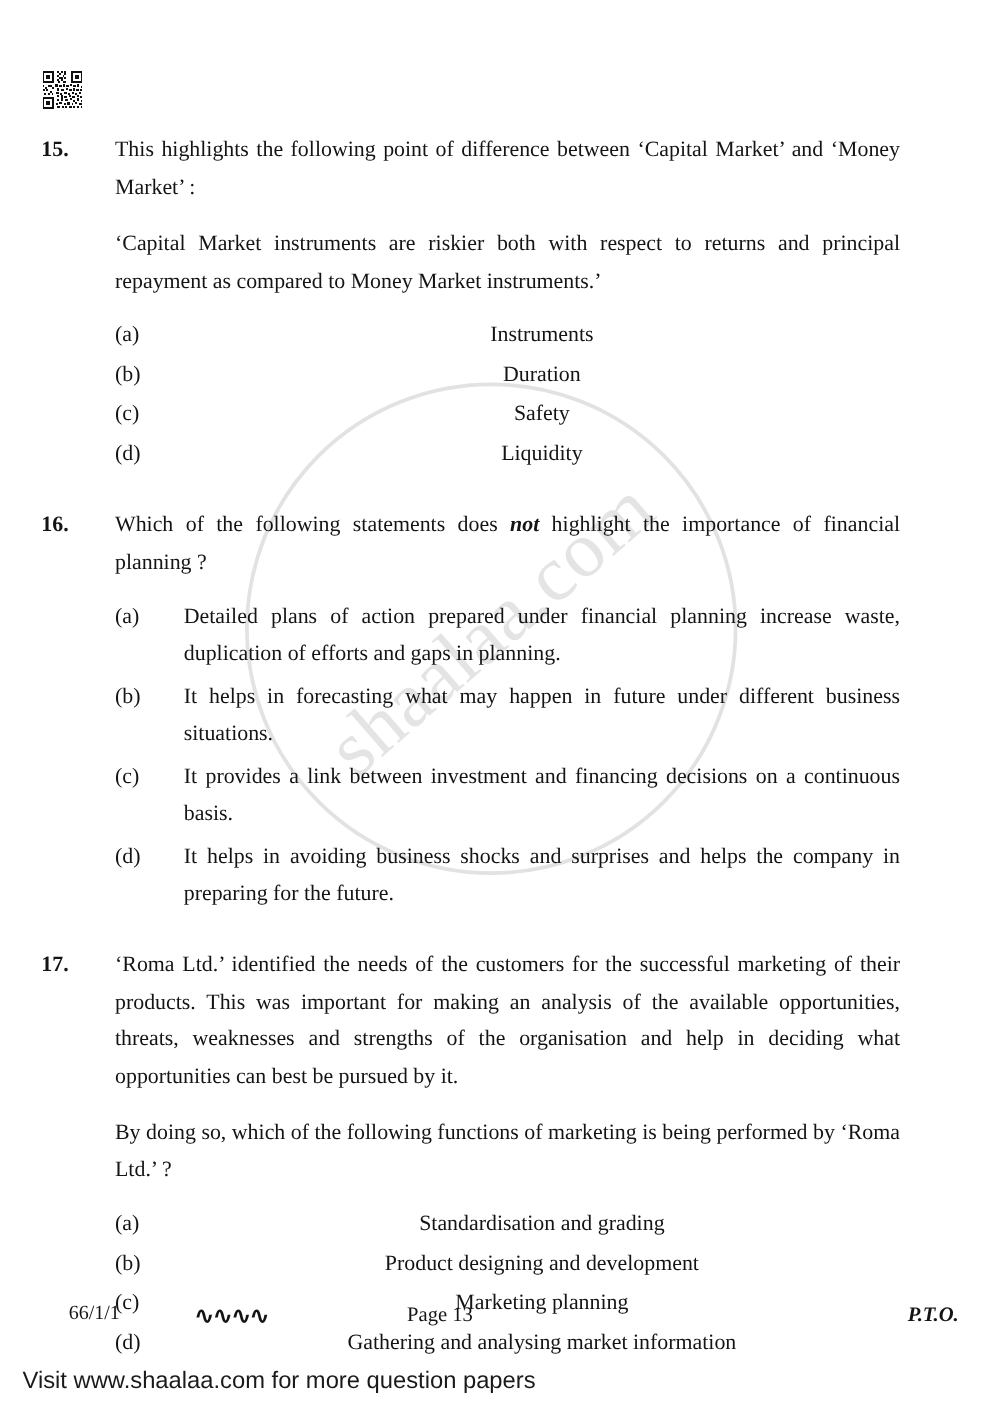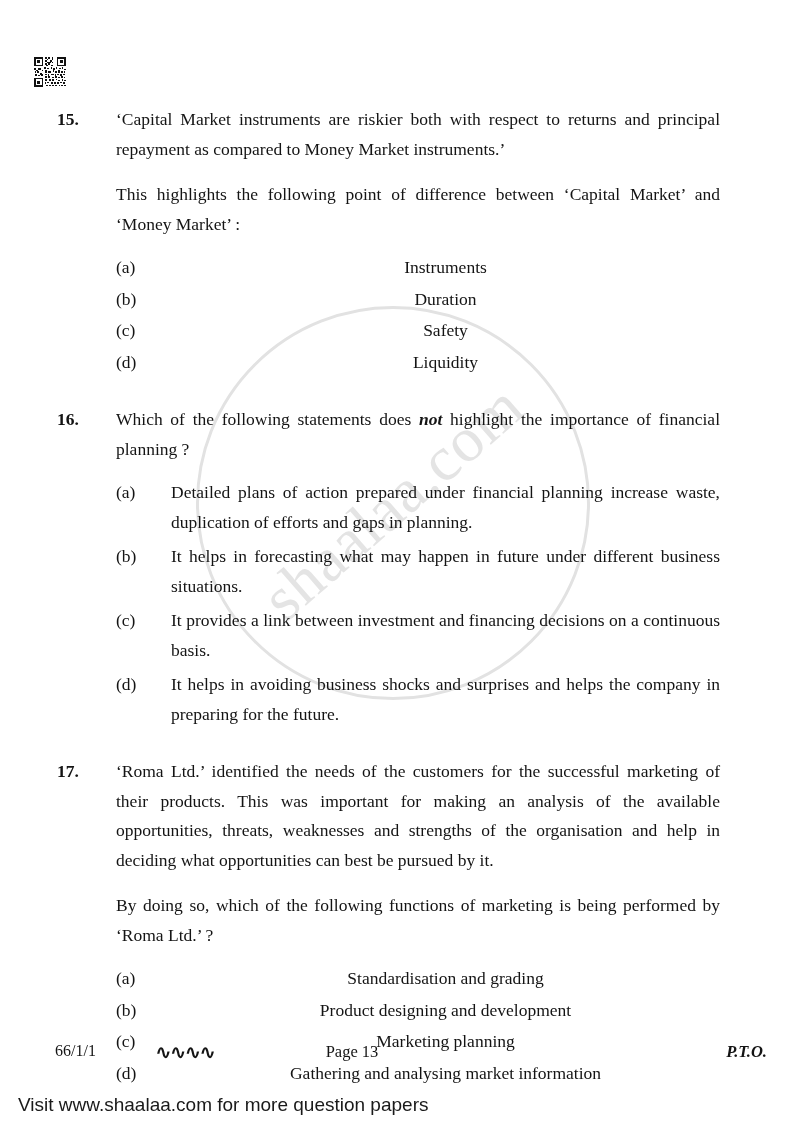--- a/index.html
+++ b/index.html
@@ -76,21 +76,20 @@
     position: absolute;
     left: 0; top: 0;
     width: 800px;
     z-index: 2;
   }
 
   .q-block {
     position: relative;
     padding-left: 92px;
     padding-right: 80px;
-    margin-left: 24px;
   }
   .q-num {
     position: absolute;
     left: 33px;
     top: 0;
     font-weight: bold;
     font-size: 17.5px;
     line-height: 29.5px;
   }
   .para {
@@ -297,22 +296,22 @@
       </g>
     </svg>
   </div>
 
   <div id="content">
 
     <div style="height:105px"></div>
 
     <div class="q-block" id="q15">
       <div class="q-num">15.</div>
+      <p class="para">This highlights the following point of difference between ‘Capital Market’ and ‘Money Market’ :</p>
       <p class="para">‘Capital Market instruments are riskier both with respect to returns and principal repayment as compared to Money Market instruments.’</p>
-      <p class="para">This highlights the following point of difference between ‘Capital Market’ and ‘Money Market’ :</p>
       <div class="opts">
         <div class="opt tight">
           <span class="opt-label">(a)</span>
           <span class="opt-text">Instruments</span>
         </div>
         <div class="opt tight">
           <span class="opt-label">(b)</span>
           <span class="opt-text">Duration</span>
         </div>
         <div class="opt tight">

